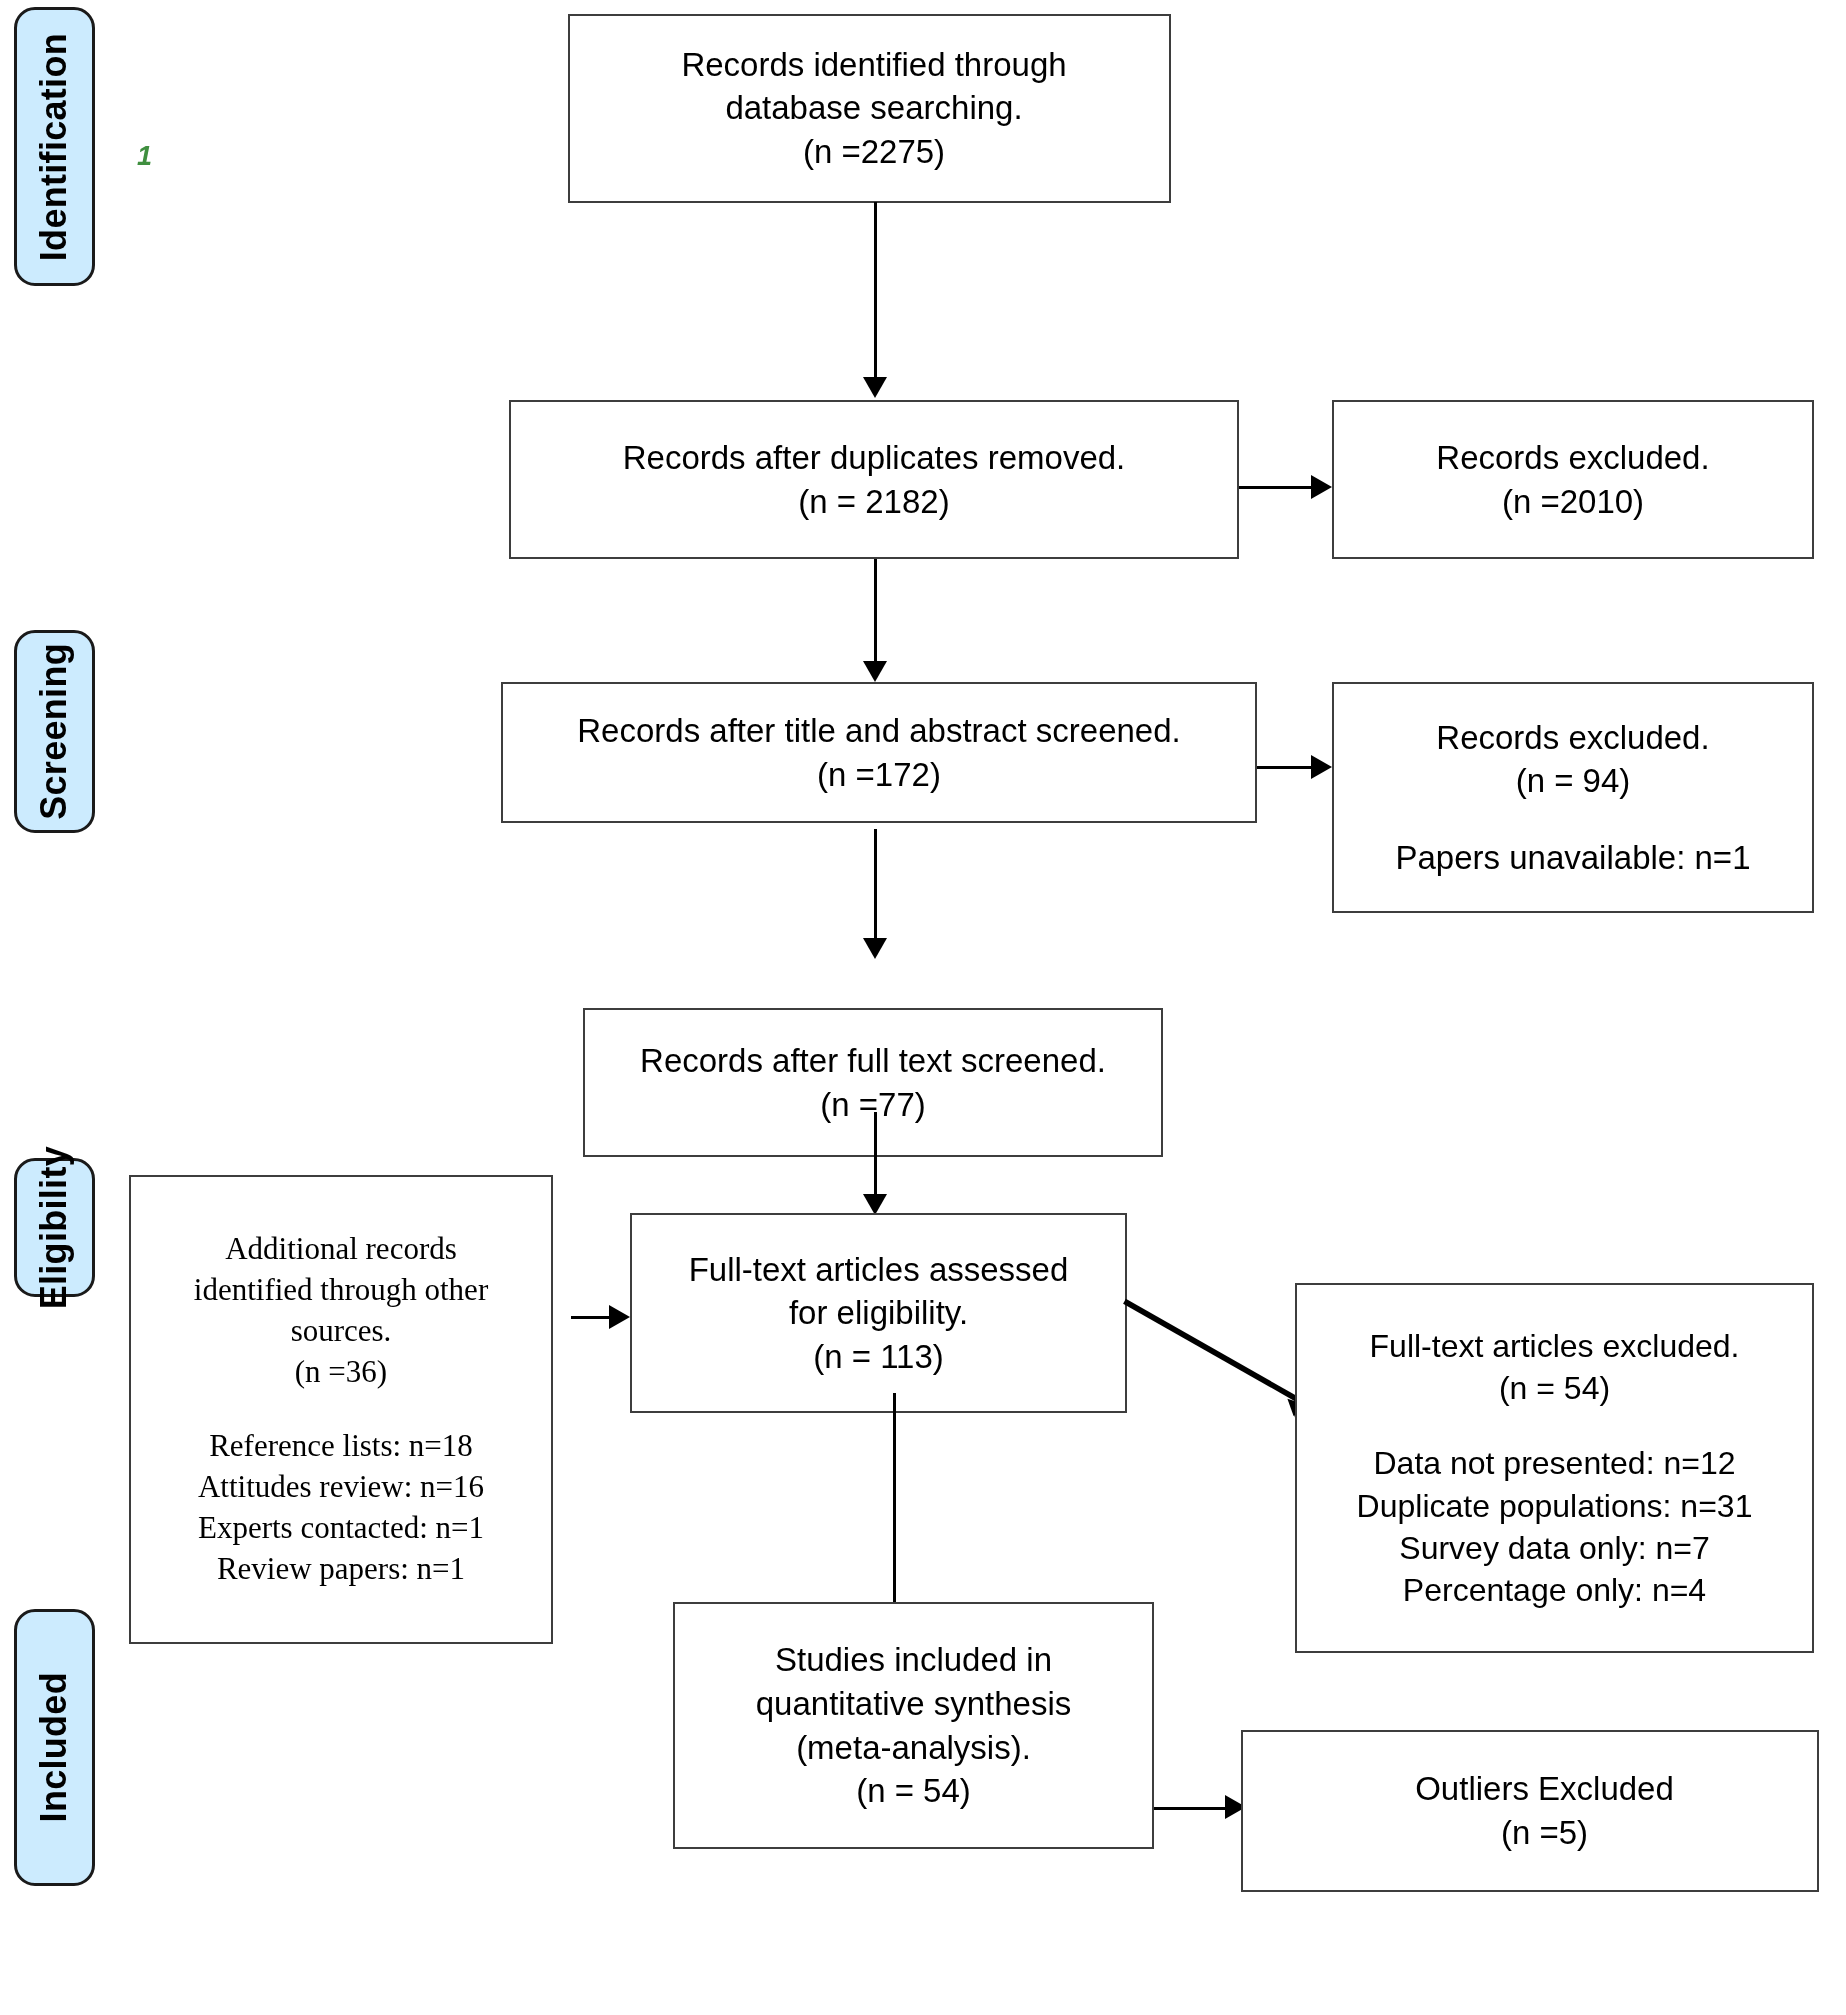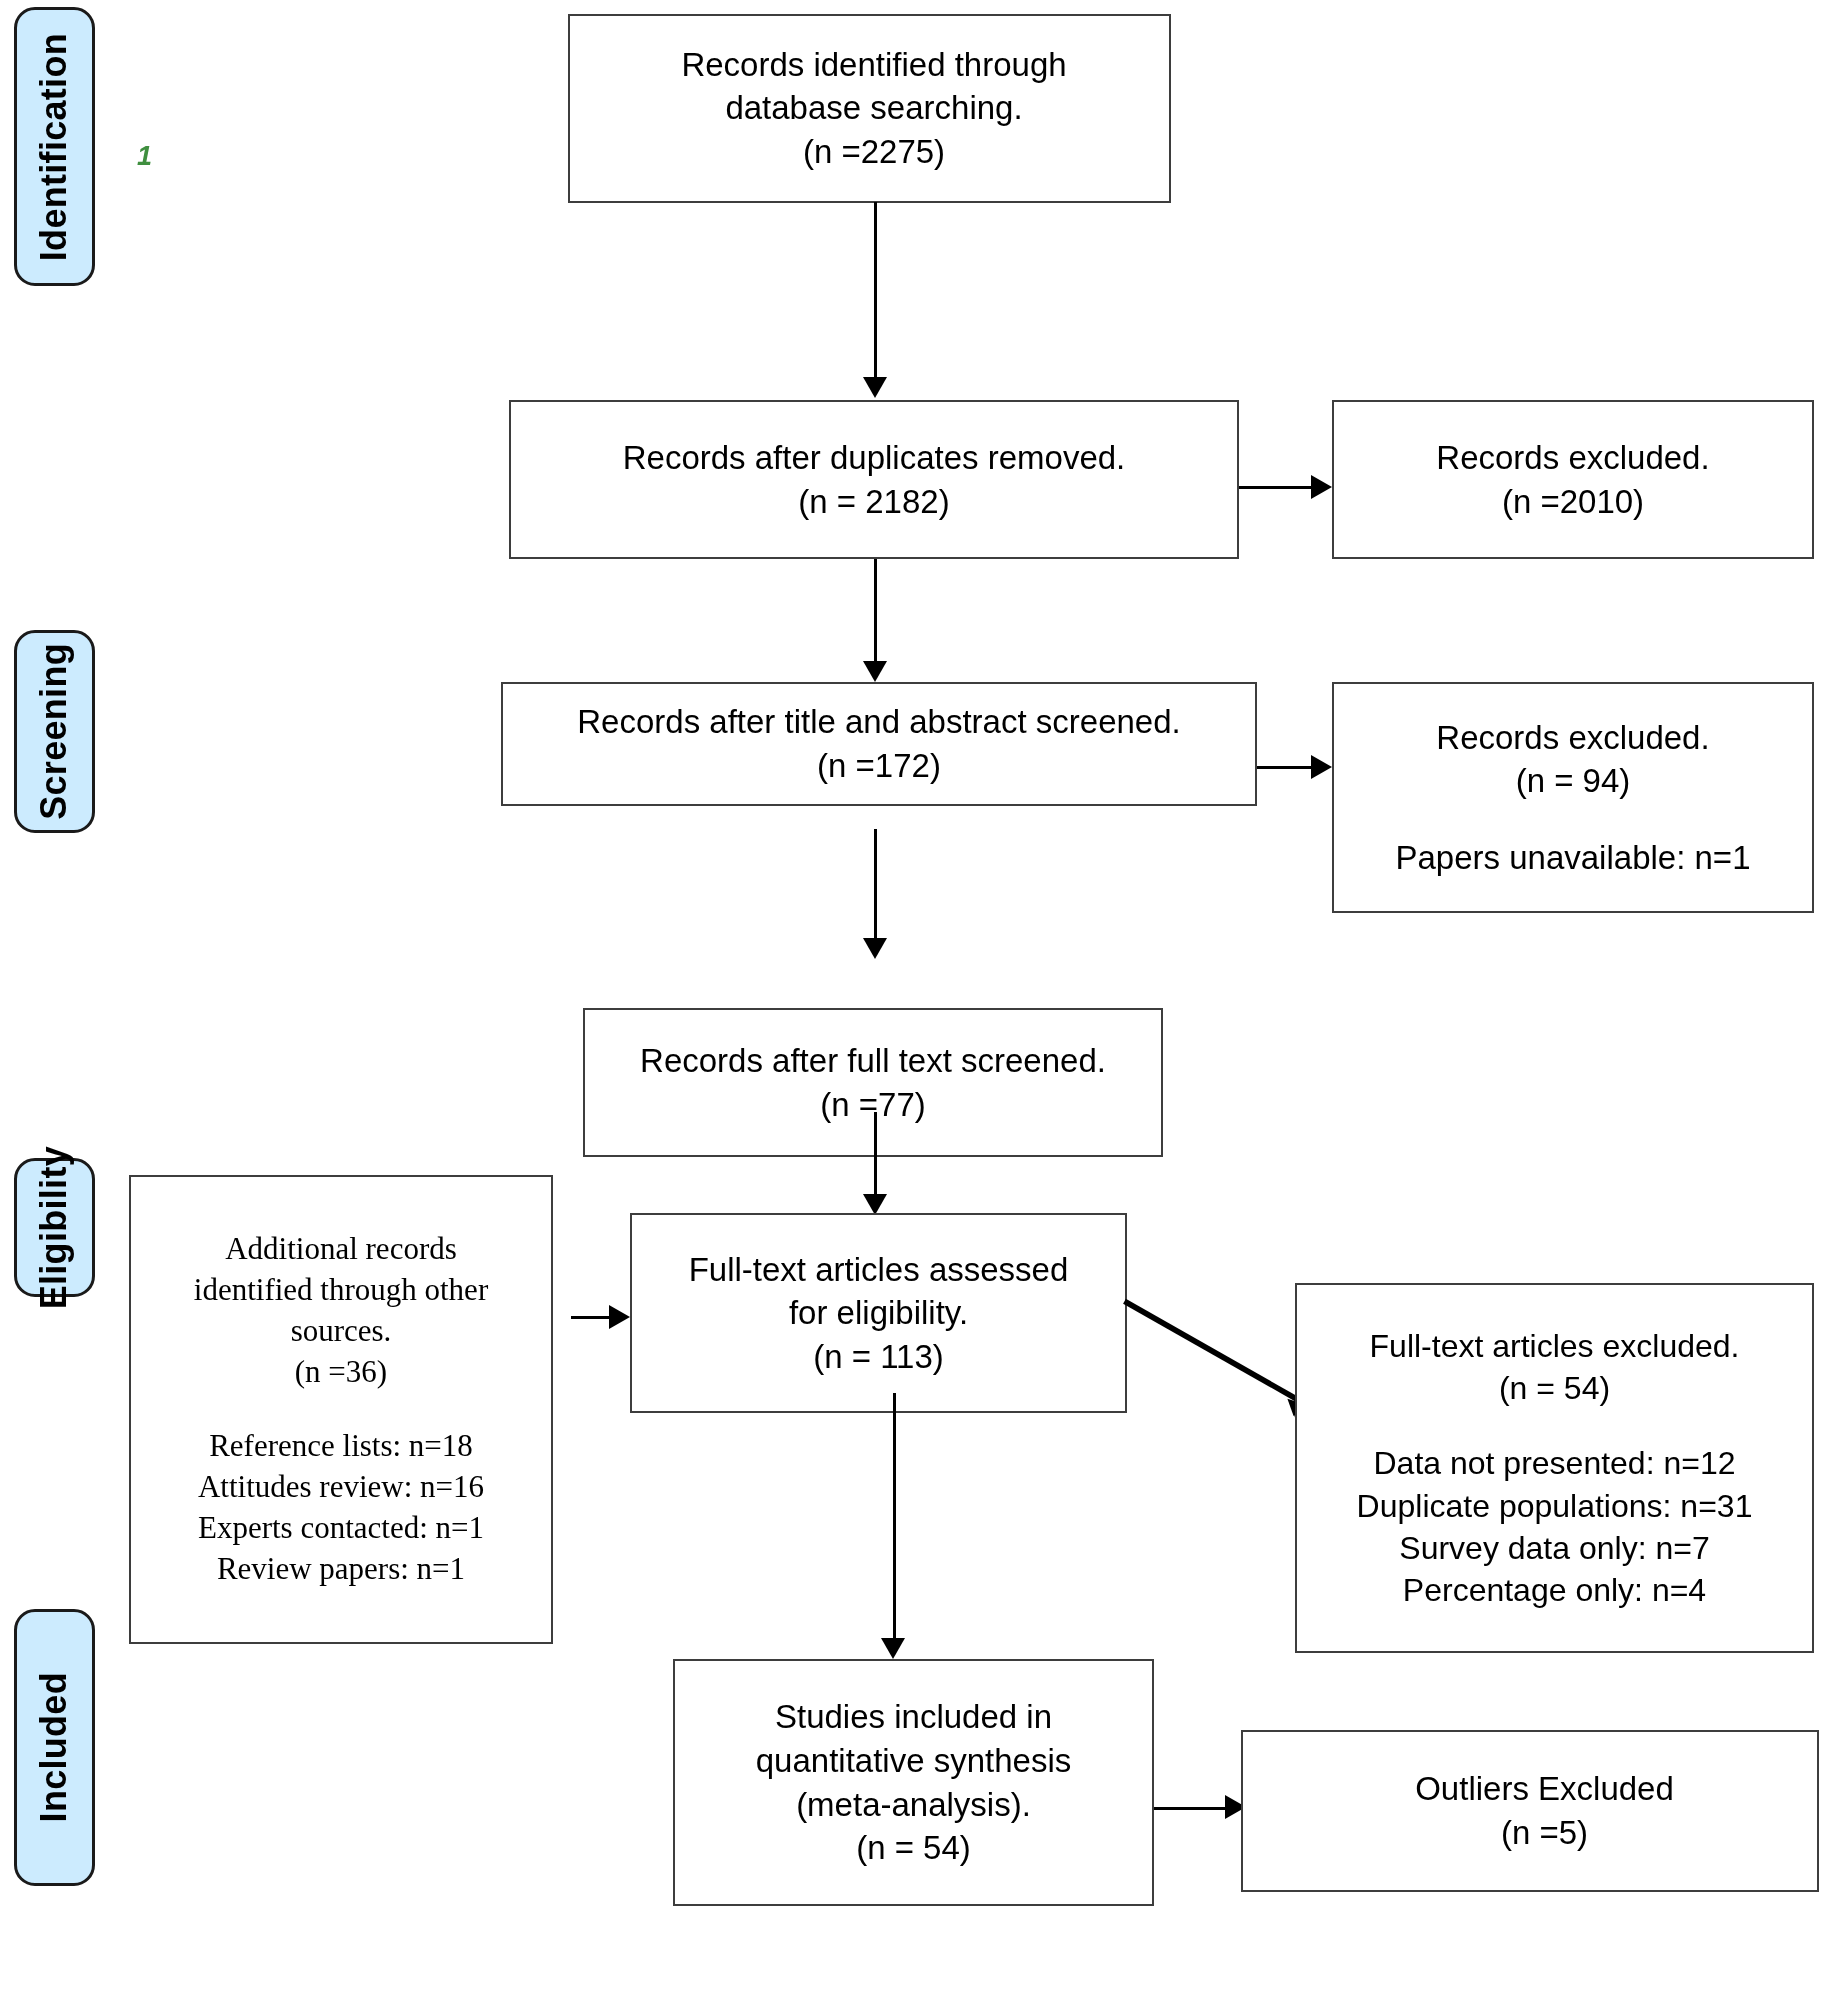--- a/index.html
+++ b/index.html
@@ -117,21 +117,21 @@
   <div class="arrow-right" style="left:1311px;top:475px;"></div>
 
   <div class="box" style="left:1332px;top:400px;width:482px;height:159px;">
     <span class="ln">Records excluded.</span>
     <span class="ln">(n =2010)</span>
   </div>
 
   <div class="vline" style="left:874px;top:559px;height:105px;"></div>
   <div class="arrow-down" style="left:863px;top:661px;"></div>
 
-  <div class="box" style="left:501px;top:682px;width:756px;height:124px;align-items:center;">
+  <div class="box" style="left:501px;top:682px;width:756px;height:141px;align-items:center;">
     <span class="ln">Records after title and abstract screened.</span>
     <span class="ln">(n =172)</span>
   </div>
 
   <div class="hline" style="left:1257px;top:766px;width:57px;"></div>
   <div class="arrow-right" style="left:1311px;top:755px;"></div>
 
   <div class="box" style="left:1332px;top:682px;width:482px;height:231px;">
     <span class="ln">Records excluded.</span>
     <span class="ln">(n = 94)</span>
@@ -183,21 +183,21 @@
     <span class="gap"></span>
     <span class="ln">Data not presented: n=12</span>
     <span class="ln">Duplicate populations: n=31</span>
     <span class="ln">Survey data only: n=7</span>
     <span class="ln">Percentage only: n=4</span>
   </div>
 
   <div class="vline" style="left:893px;top:1393px;height:247px;"></div>
   <div class="arrow-down" style="left:881px;top:1638px;"></div>
 
-  <div class="box" style="left:673px;top:1659px;width:481px;height:247px;">
+  <div class="box" style="left:673px;top:1602px;width:481px;height:247px;">
     <span class="ln">Studies included in</span>
     <span class="ln">quantitative synthesis</span>
     <span class="ln">(meta-analysis).</span>
     <span class="ln">(n = 54)</span>
   </div>
 
   <div class="hline" style="left:1154px;top:1807px;width:73px;"></div>
   <div class="arrow-right" style="left:1225px;top:1795px;"></div>
 
   <div class="box" style="left:1241px;top:1730px;width:578px;height:162px;padding-left:40px;">

